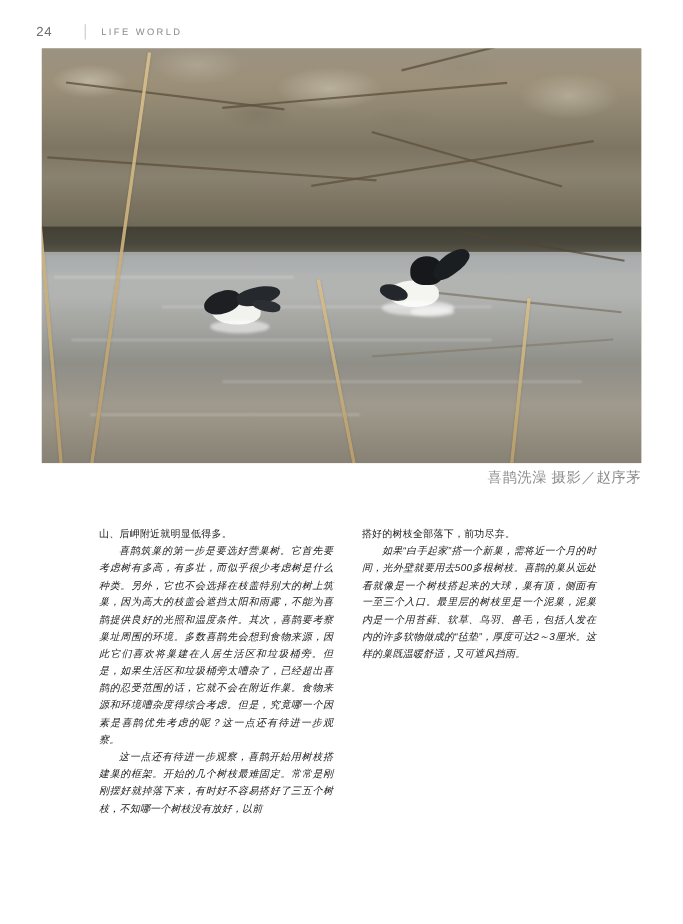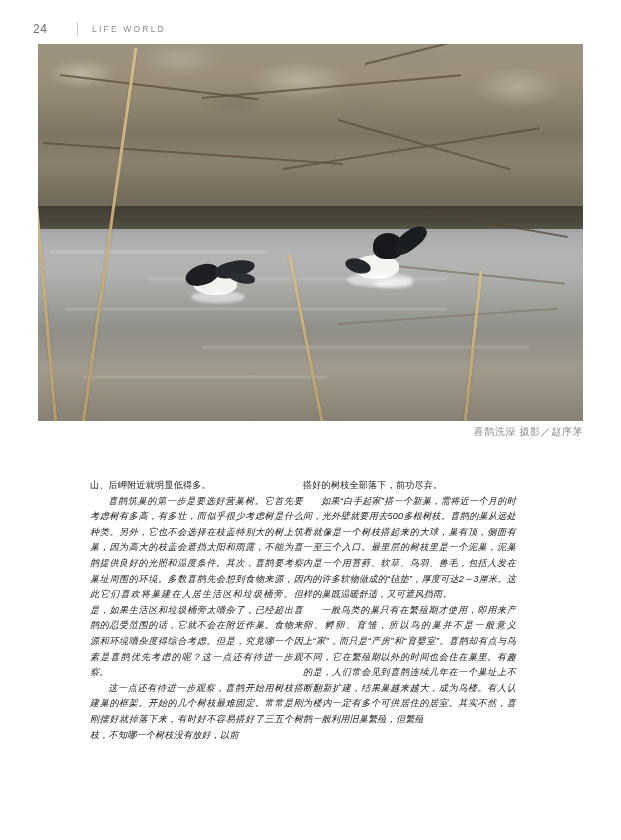--- a/index.html
+++ b/index.html
@@ -161,33 +161,34 @@
     position: absolute;
     border-radius: 50%;
     background: rgba(255,255,255,0.55);
     filter: blur(1.5px);
   }
 
   .figure-caption {
     position: absolute;
     right: 0;
     top: 381px;
-    font-size: 10px;
+    font-size: 13px;
     color: #8d8d8d;
     letter-spacing: 0.6px;
-    font-family: Liberation Sans, sans-serif;
+    font-family: Liberation Serif, serif;
   }
 
   
   .columns {
     position: absolute;
     top: 478px;
     left: 90px;
     width: 452px;
     display: flex;
+    gap: 26px;
   }
   .col {
     width: 213px;
   }
   .col p {
     margin: 0;
     font-family: "Liberation Sans", sans-serif;
     font-size: 9.1px;
     line-height: 15.6px;
     color: #1a1a1a;
@@ -261,17 +262,16 @@
 
   <div class="columns">
     <div class="col">
       <p>山、后岬附近就明显低得多。</p>
       <p class="indent">喜鹊筑巢的第一步是要选好营巢树。它首先要考虑树有多高，有多壮，而似乎很少考虑树是什么种类。另外，它也不会选择在枝盖特别大的树上筑巢，因为高大的枝盖会遮挡太阳和雨露，不能为喜鹊提供良好的光照和温度条件。其次，喜鹊要考察巢址周围的环境。多数喜鹊先会想到食物来源，因此它们喜欢将巢建在人居生活区和垃圾桶旁。但是，如果生活区和垃圾桶旁太嘈杂了，已经超出喜鹊的忍受范围的话，它就不会在附近作巢。食物来源和环境嘈杂度得综合考虑。但是，究竟哪一个因素是喜鹊优先考虑的呢？这一点还有待进一步观察。</p>
       <p class="indent">这一点还有待进一步观察，喜鹊开始用树枝搭建巢的框架。开始的几个树枝最难固定。常常是刚刚摆好就掉落下来，有时好不容易搭好了三五个树枝，不知哪一个树枝没有放好，以前</p>
     </div>
     <div class="col">
       <p>搭好的树枝全部落下，前功尽弃。</p>
       <p class="indent">如果“白手起家”搭一个新巢，需将近一个月的时间，光外壁就要用去500多根树枝。喜鹊的巢从远处看就像是一个树枝搭起来的大球，巢有顶，侧面有一至三个入口。最里层的树枝里是一个泥巢，泥巢内是一个用苔藓、软草、鸟羽、兽毛，包括人发在内的许多软物做成的“毡垫”，厚度可达2～3厘米。这样的巢既温暖舒适，又可遮风挡雨。</p>
-      <p class="indent">一般鸟类的巢只有在繁殖期才使用，即用来产卵、孵卵、育雏，所以鸟的巢并不是一般意义上“家”，而只是“产房”和“育婴室”。喜鹊却有点与鸟不同，它在繁殖期以外的时间也会住在巢里。有趣的是，人们常会见到喜鹊连续几年在一个巢址上不断翻新扩建，结果巢越来越大，成为鸟楼。有人认为楼内一定有多个可供居住的居室。其实不然，喜鹊一般利用旧巢繁殖，但繁殖</p>
     </div>
   </div>
 
 </div>
 
 </body></html>

